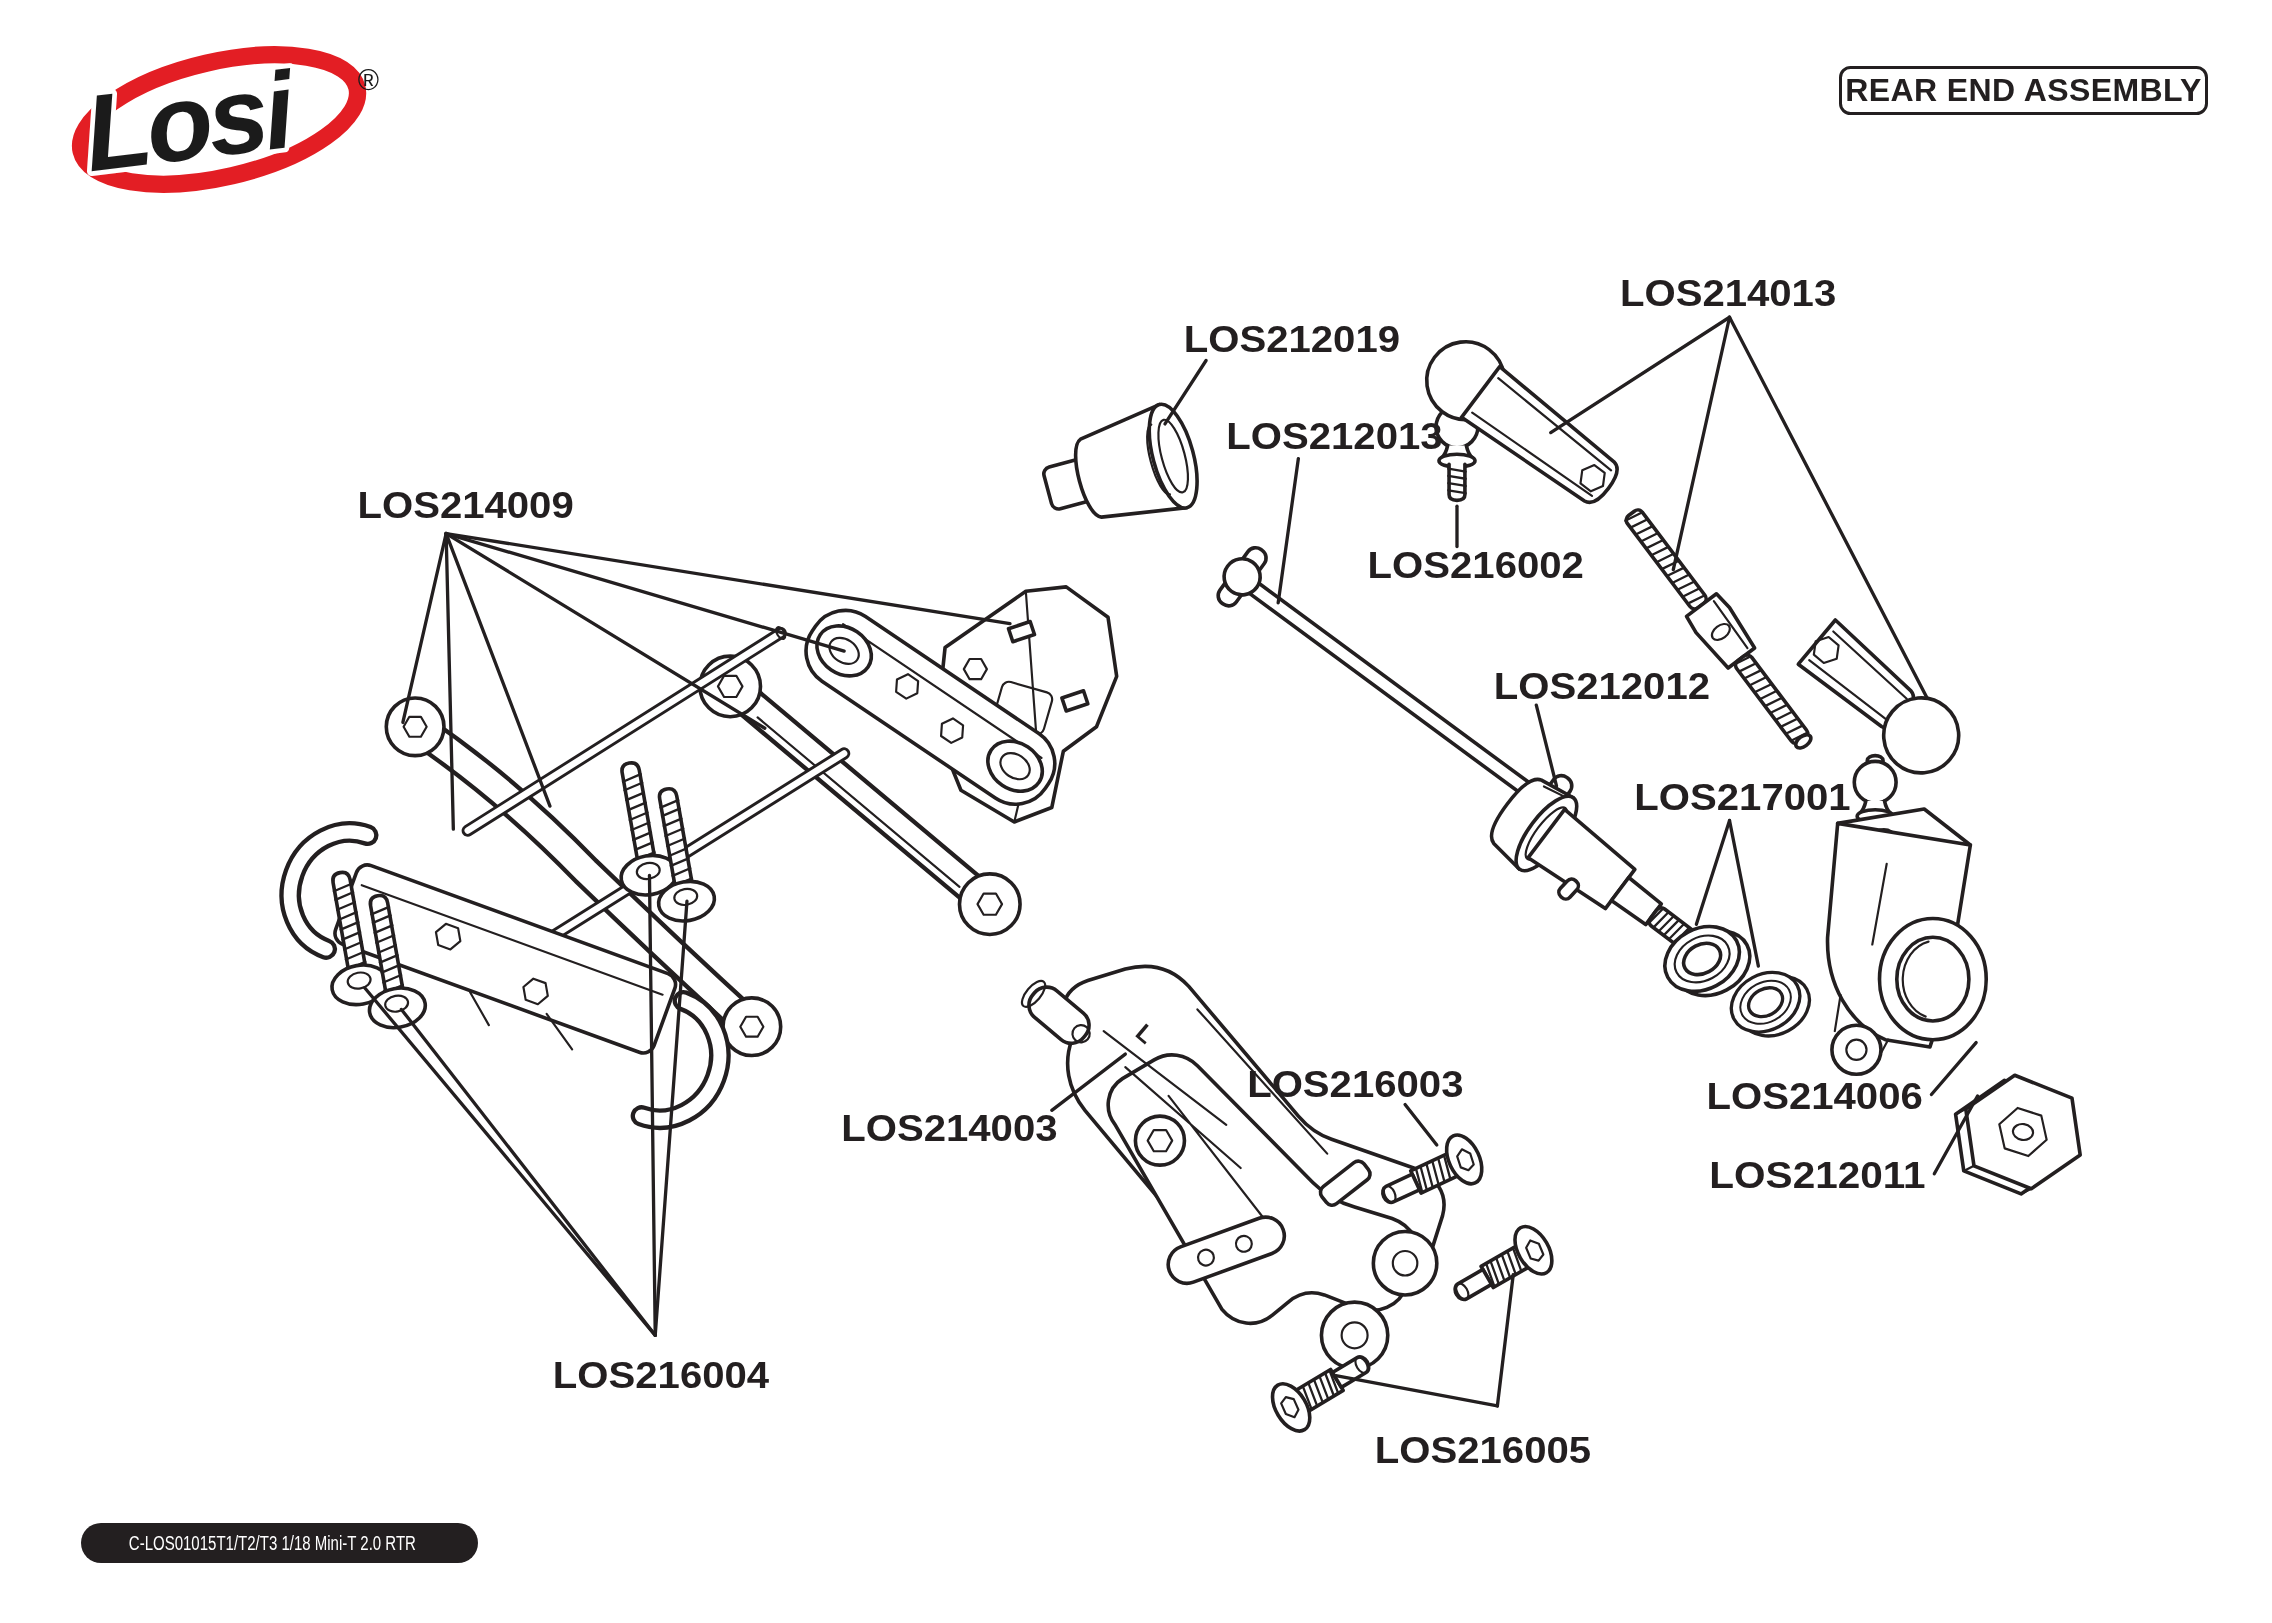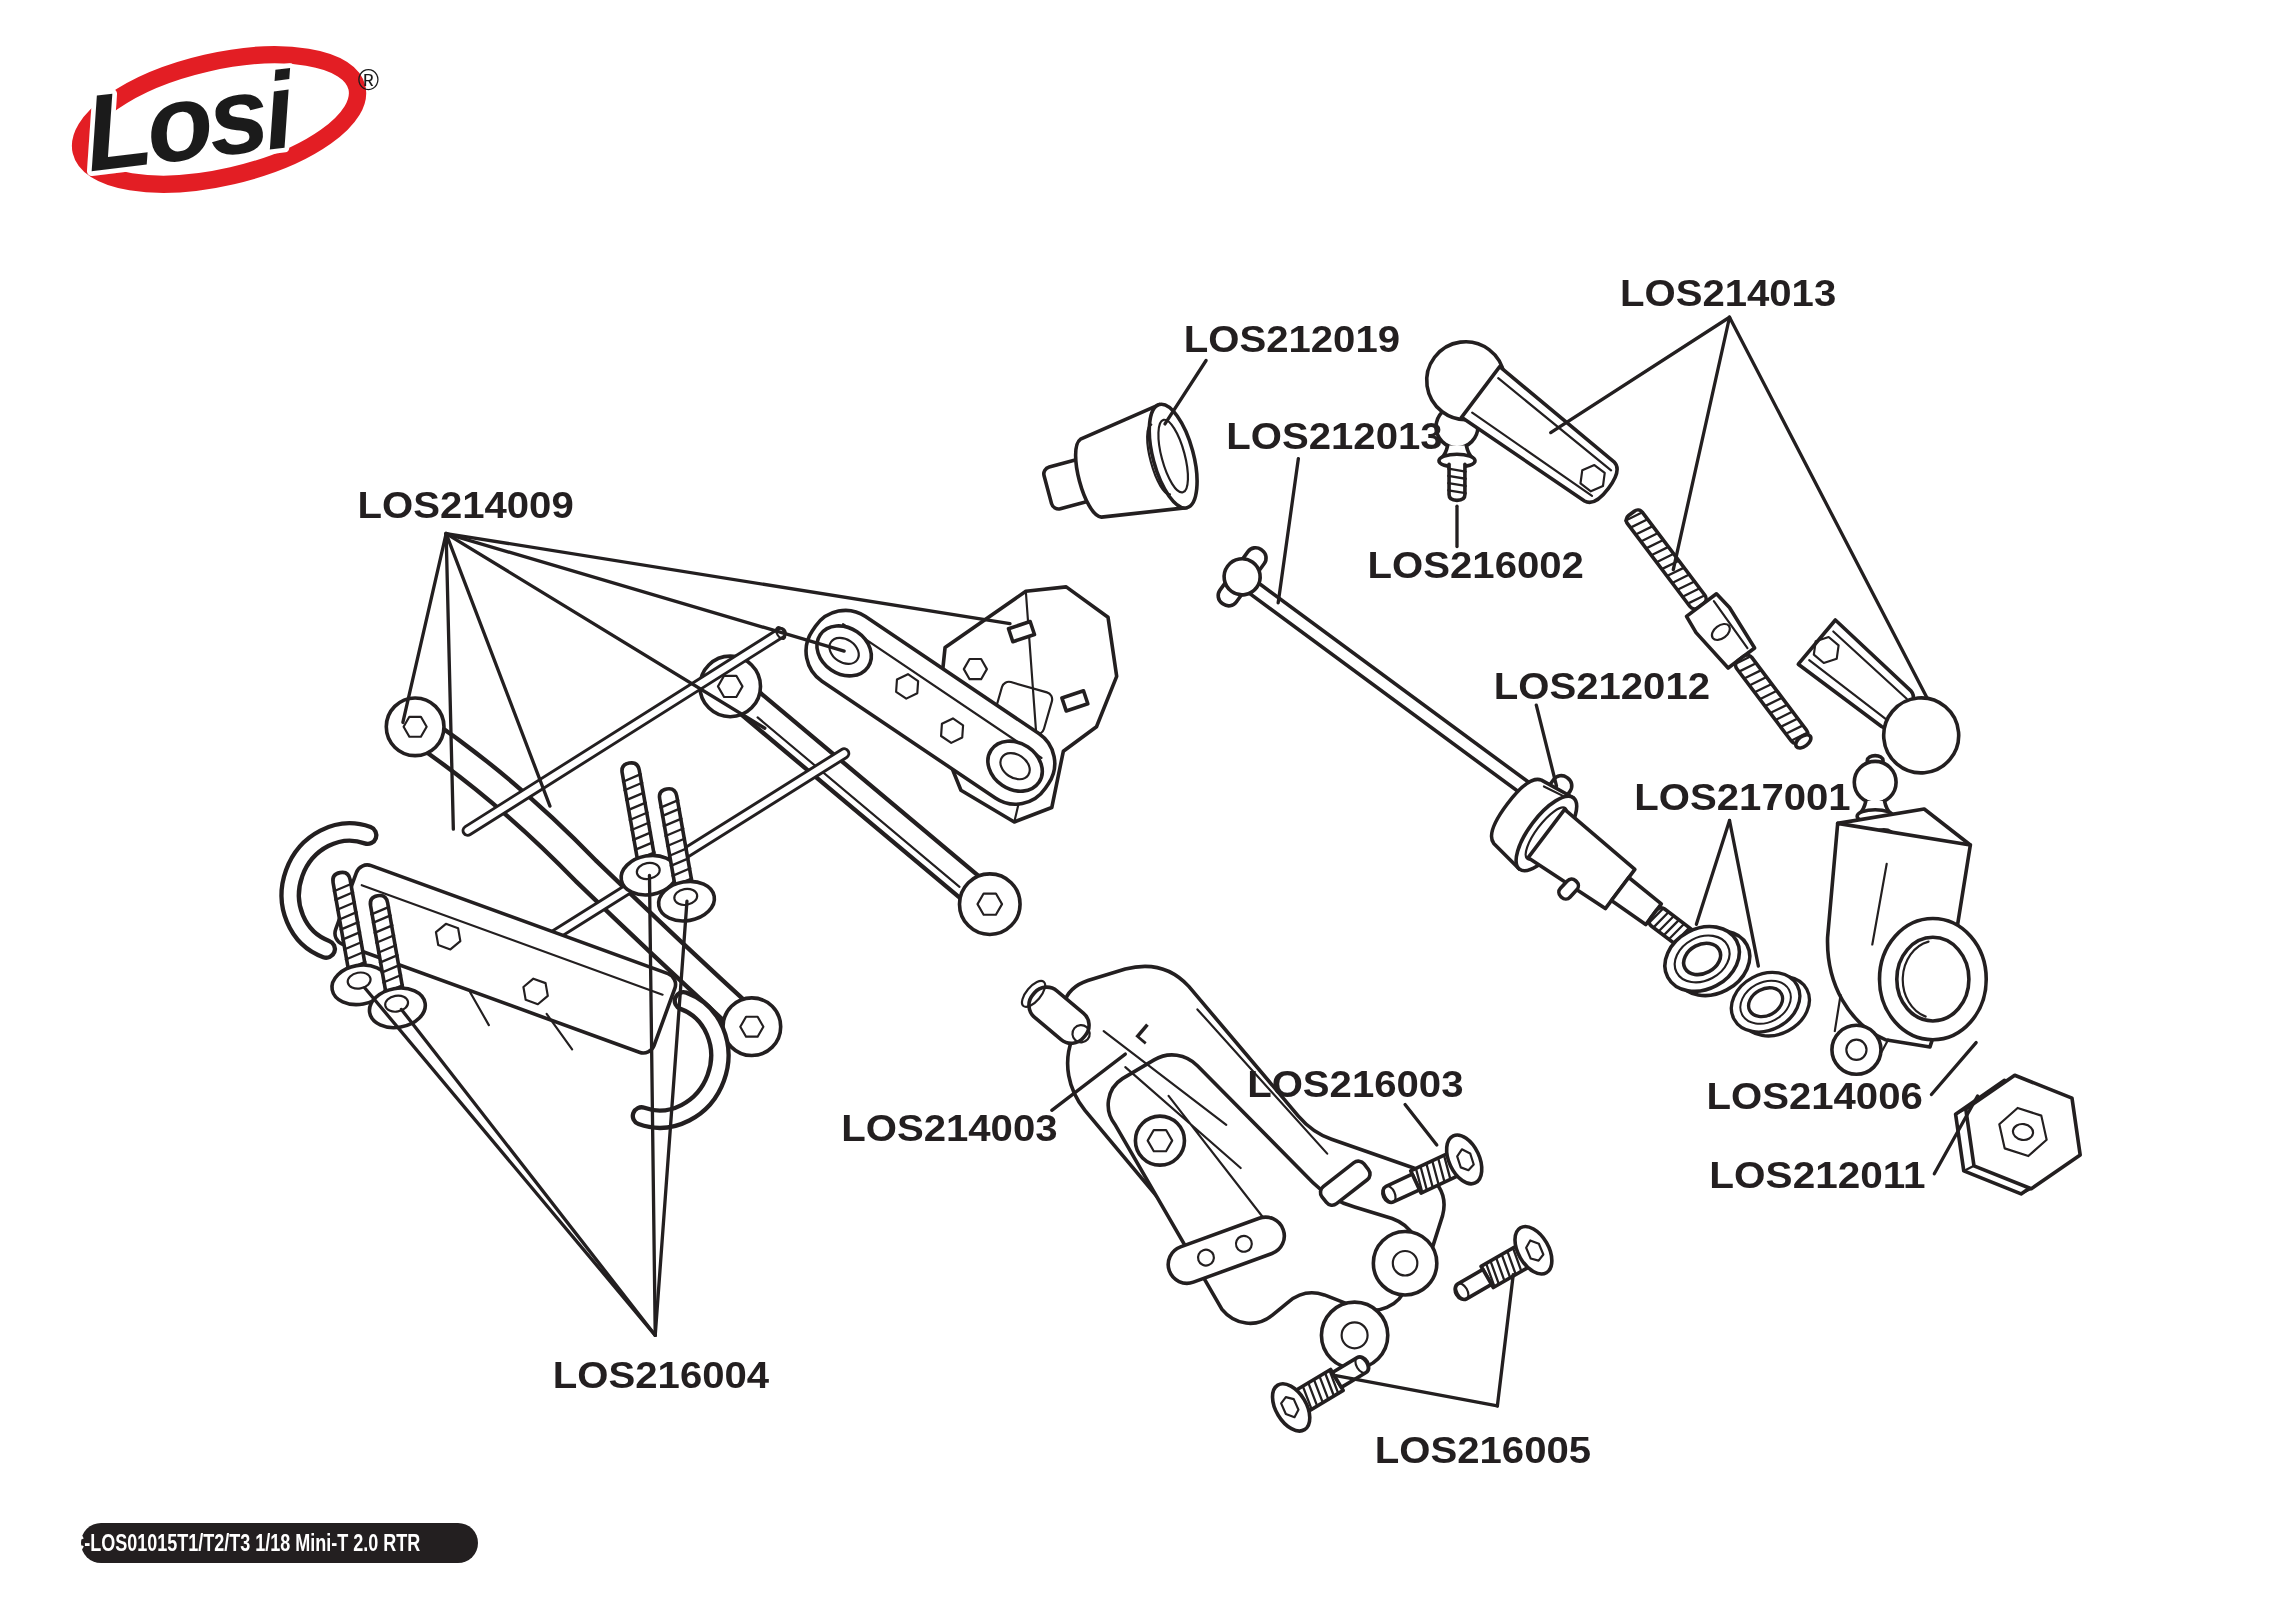--- a/index.html
+++ b/index.html
@@ -17,22 +17,22 @@
   .clamp-o{stroke:#231f20;stroke-width:30;fill:none;stroke-linecap:round;}
   .clamp-i{stroke:#fff;stroke-width:18;fill:none;stroke-linecap:round;}
   .lbl{font-family:"Liberation Sans",sans-serif;font-weight:700;font-size:52px;fill:#231f20;}
   .mark{font-family:"Liberation Sans",sans-serif;font-weight:700;font-size:34px;fill:#231f20;}
   
   .logo{position:absolute;left:66px;top:45px;width:322px;height:149px;}
   .title-box{position:absolute;left:1839px;top:66px;width:369px;height:49px;border:3.6px solid #231f20;
     border-radius:11.5px;display:flex;align-items:center;justify-content:center;box-sizing:border-box;
     font-weight:700;font-size:32px;color:#231f20;letter-spacing:0.4px;white-space:nowrap;}
   .footer-pill{position:absolute;left:81px;top:1523px;width:397px;height:40px;background:#231f20;
-    border-radius:20px;display:flex;align-items:center;justify-content:flex-end;color:#fff;
-    font-weight:700;font-size:24px;white-space:nowrap;}
+    border-radius:20px;display:flex;align-items:center;justify-content:flex-start;color:#fff;
+    font-weight:400;font-size:20px;white-space:nowrap;}
   .footer-pill span{display:inline-block;transform:scaleX(0.75);transform-origin:center center;}
 </style>
 </head>
 <body>
 
 <div class="page">
 
   <svg class="diagram-svg" viewBox="0 0 3151 2251" xmlns="http://www.w3.org/2000/svg">
     <defs>
       <g id="screwA">
@@ -305,19 +305,22 @@
   <div class="logo">
     <svg viewBox="0 0 446 206" width="322" height="149">
       <ellipse cx="212" cy="103" rx="196" ry="80" fill="none" stroke="#e31e24" stroke-width="24" transform="rotate(-13 212 103)"></ellipse>
       <g transform="rotate(-7 210 108)">
         <text x="26" y="153" font-family="Liberation Sans, sans-serif" font-weight="700" font-style="italic" font-size="150" fill="#1b1b1b" stroke="#fff" stroke-width="13" paint-order="stroke" stroke-linejoin="round" letter-spacing="-6">Losi</text>
       </g>
       <text x="404" y="62" font-size="40" fill="#1b1b1b" font-family="Liberation Sans, sans-serif">®</text>
     </svg>
   </div>
 
+  <div class="title-box">
+    <span>REAR END ASSEMBLY</span>
+  </div>
 
   <div class="footer-pill">
     <span>C-LOS01015T1/T2/T3 1/18 Mini-T 2.0 RTR</span>
   </div>
 
 </div>
 
 
 </body></html>

